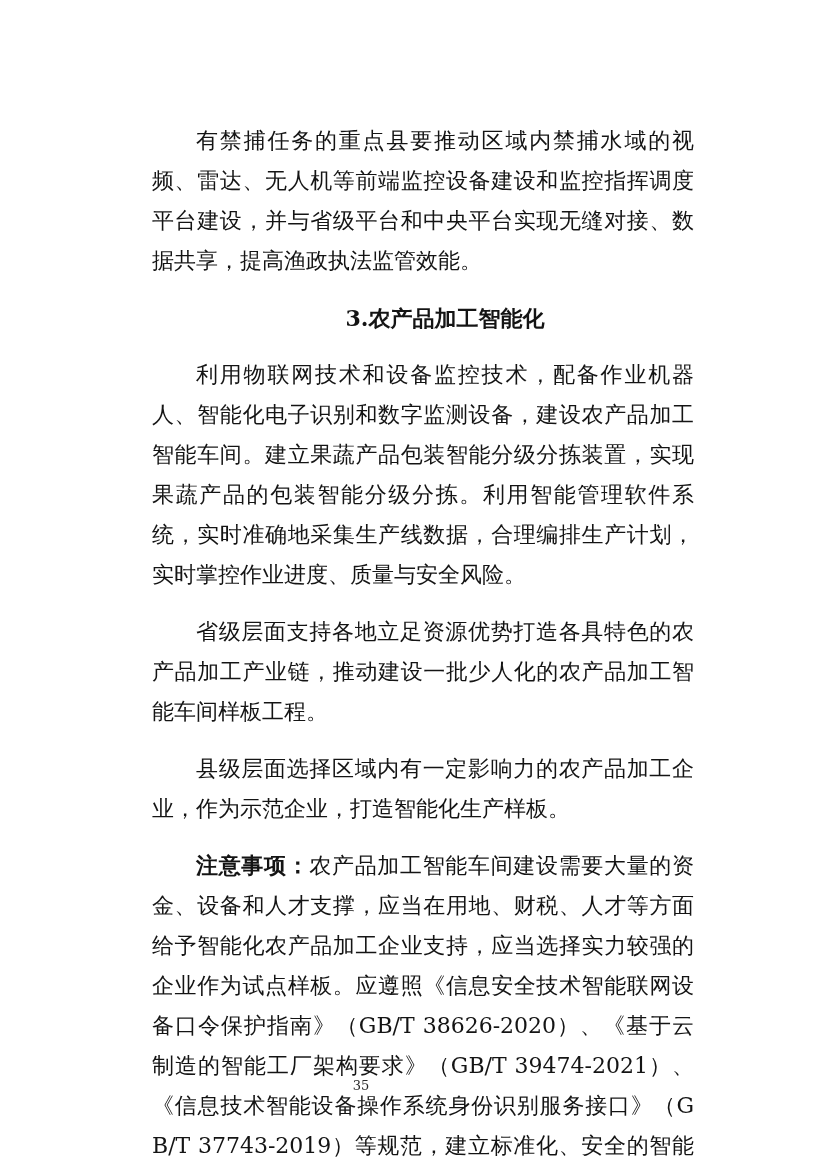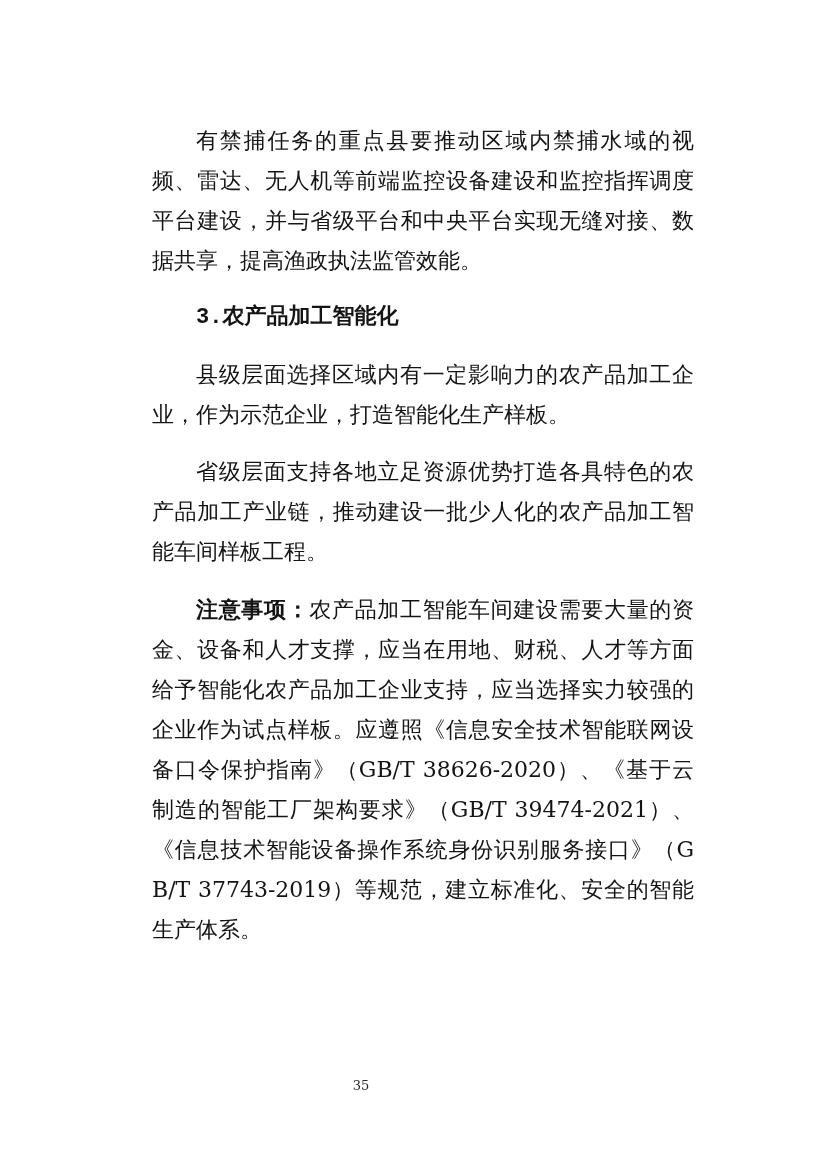--- a/index.html
+++ b/index.html
@@ -26,48 +26,49 @@
     margin: 17px;
     font-size: 22px;
     line-height: 40px;
     text-align: justify;
     text-justify: inter-ideograph;
     text-indent: 2em;
     word-break: break-all;
   }
   .heading {
     font-weight: bold;
-    text-align: left;
-    font-family: Liberation Mono, monospace;
+    text-align: center;
   }
   .bold-lead {
     font-weight: bold;
+    font-family: Liberation Serif, serif;
   }
   .page-number {
     position: absolute;
     top: 1078px;
     left: 0;
     width: 722px;
     text-align: center;
     font-size: 13px;
     line-height: 16px;
     color: #2a2a2a;
   }
 </style>
 </head>
 <body>
 
 <div class="page-body">
   <p class="para">有禁捕任务的重点县要推动区域内禁捕水域的视频、雷达、无人机等前端监控设备建设和监控指挥调度平台建设，并与省级平台和中央平台实现无缝对接、数据共享，提高渔政执法监管效能。</p>
 
   <p class="para heading">3.农产品加工智能化</p>
 
+  <p class="para">利用物联网技术和设备监控技术，配备作业机器人、智能化电子识别和数字监测设备，建设农产品加工智能车间。建立果蔬产品包装智能分级分拣装置，实现果蔬产品的包装智能分级分拣。利用智能管理软件系统，实时准确地采集生产线数据，合理编排生产计划，实时掌控作业进度、质量与安全风险。</p>
+
+  <p class="para">省级层面支持各地立足资源优势打造各具特色的农产品加工产业链，推动建设一批少人化的农产品加工智能车间样板工程。</p>
 
   <p class="para">县级层面选择区域内有一定影响力的农产品加工企业，作为示范企业，打造智能化生产样板。</p>
-
-  <p class="para">省级层面支持各地立足资源优势打造各具特色的农产品加工产业链，推动建设一批少人化的农产品加工智能车间样板工程。</p>
 
   <p class="para">
     <b class="bold-lead">注意事项：</b><span>农产品加工智能车间建设需要大量的资金、设备和人才支撑，应当在用地、财税、人才等方面给予智能化农产品加工企业支持，应当选择实力较强的企业作为试点样板。应遵照《信息安全技术智能联网设备口令保护指南》（GB/T 38626-2020）、《基于云制造的智能工厂架构要求》（GB/T 39474-2021）、《信息技术智能设备操作系统身份识别服务接口》（GB/T 37743-2019）等规范，建立标准化、安全的智能生产体系。</span>
   </p>
 </div>
 
 <div class="page-number">35</div>
 
 </body></html>

